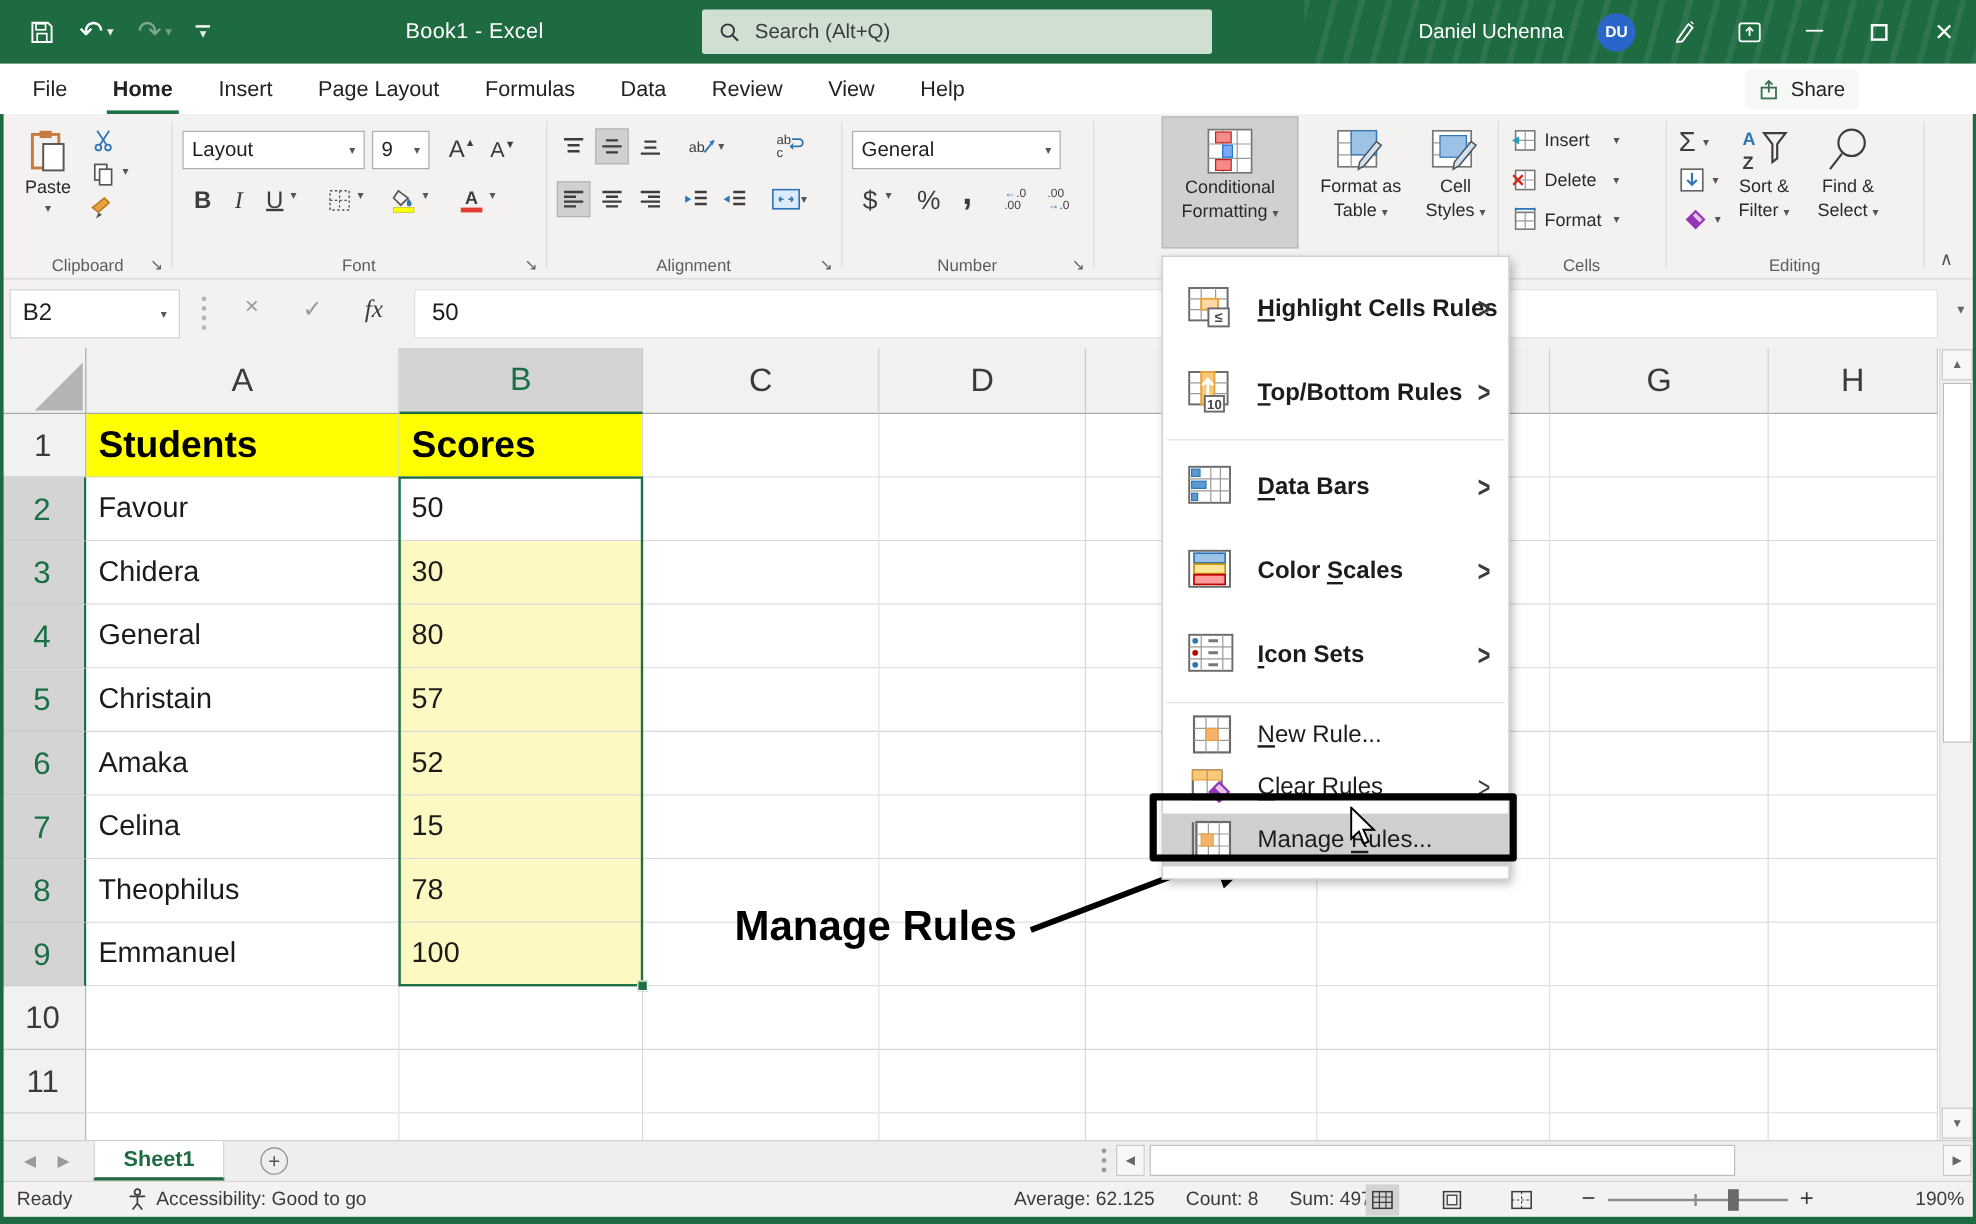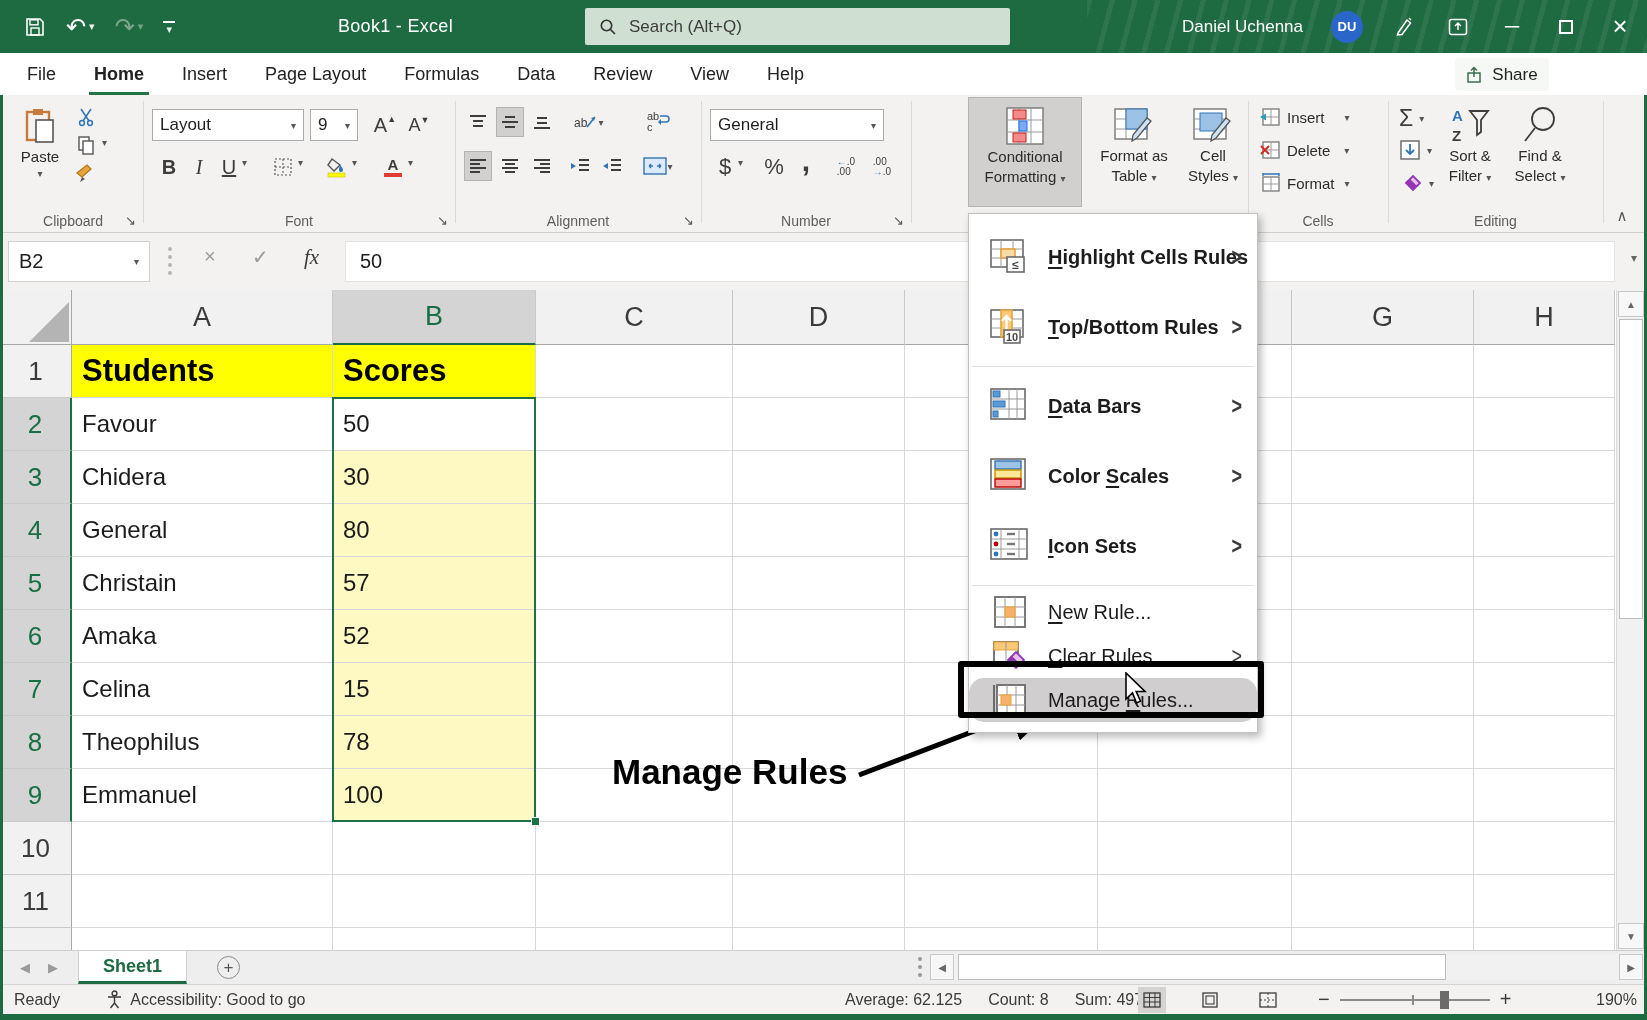--- a/index.html
+++ b/index.html
@@ -122,21 +122,21 @@
   .sb-zoomlevel { position:absolute; left:1596px; }
   .frame { position:absolute; left:0; top:95px; width:1647px; height:925px; pointer-events:none; z-index:90;
     border-left:3px solid #1e6b42; border-right:3px solid #1e6b42; border-bottom:6px solid #1e6b42; }
 
   
   .cf-menu { position:absolute; left:968px; top:213px; width:290px; background:#fff; border:1px solid #c5c3c1;
     box-shadow:3px 4px 8px rgba(0,0,0,.28); z-index:50; padding:8px 0 10px 0; }
   .cfm-item { position:relative; display:flex; align-items:center; gap:17px; padding-left:20px; color:#1c1c1c; }
   .cfm-item.gallery { height:70px; font-size:20px; font-weight:700; }
   .cfm-item.cmd { height:44px; font-size:20px; font-weight:400; }
-  .cfm-item.hl { background:#d0cece;border-radius:15px; }
+  .cfm-item.hl { background:#d0cece; }
   .cfm-icon { display:flex; align-items:center; justify-content:center; width:42px; }
   .cfm-sep { height:1px; background:#e1e1e1; margin:4px 3px; }
   .chev { position:absolute; right:15px; font-size:18px; color:#3b3b3b; transform:scaleY(1.35); }
   .accel { text-decoration:underline; text-underline-offset:3px; }
   .mr-box { position:absolute; left:958px; top:661px; width:306px; height:57px; border:6px solid #000; border-radius:3px; z-index:60; pointer-events:none; }
 
   
   .annotation-text { position:absolute; left:612px; top:752px; font-size:35px; font-weight:700; color:#000; z-index:40; }
   .annotation-arrow { position:absolute; left:845px; top:685px; z-index:40; }
   .cursor { position:absolute; left:1124px; top:672px; z-index:300; }

